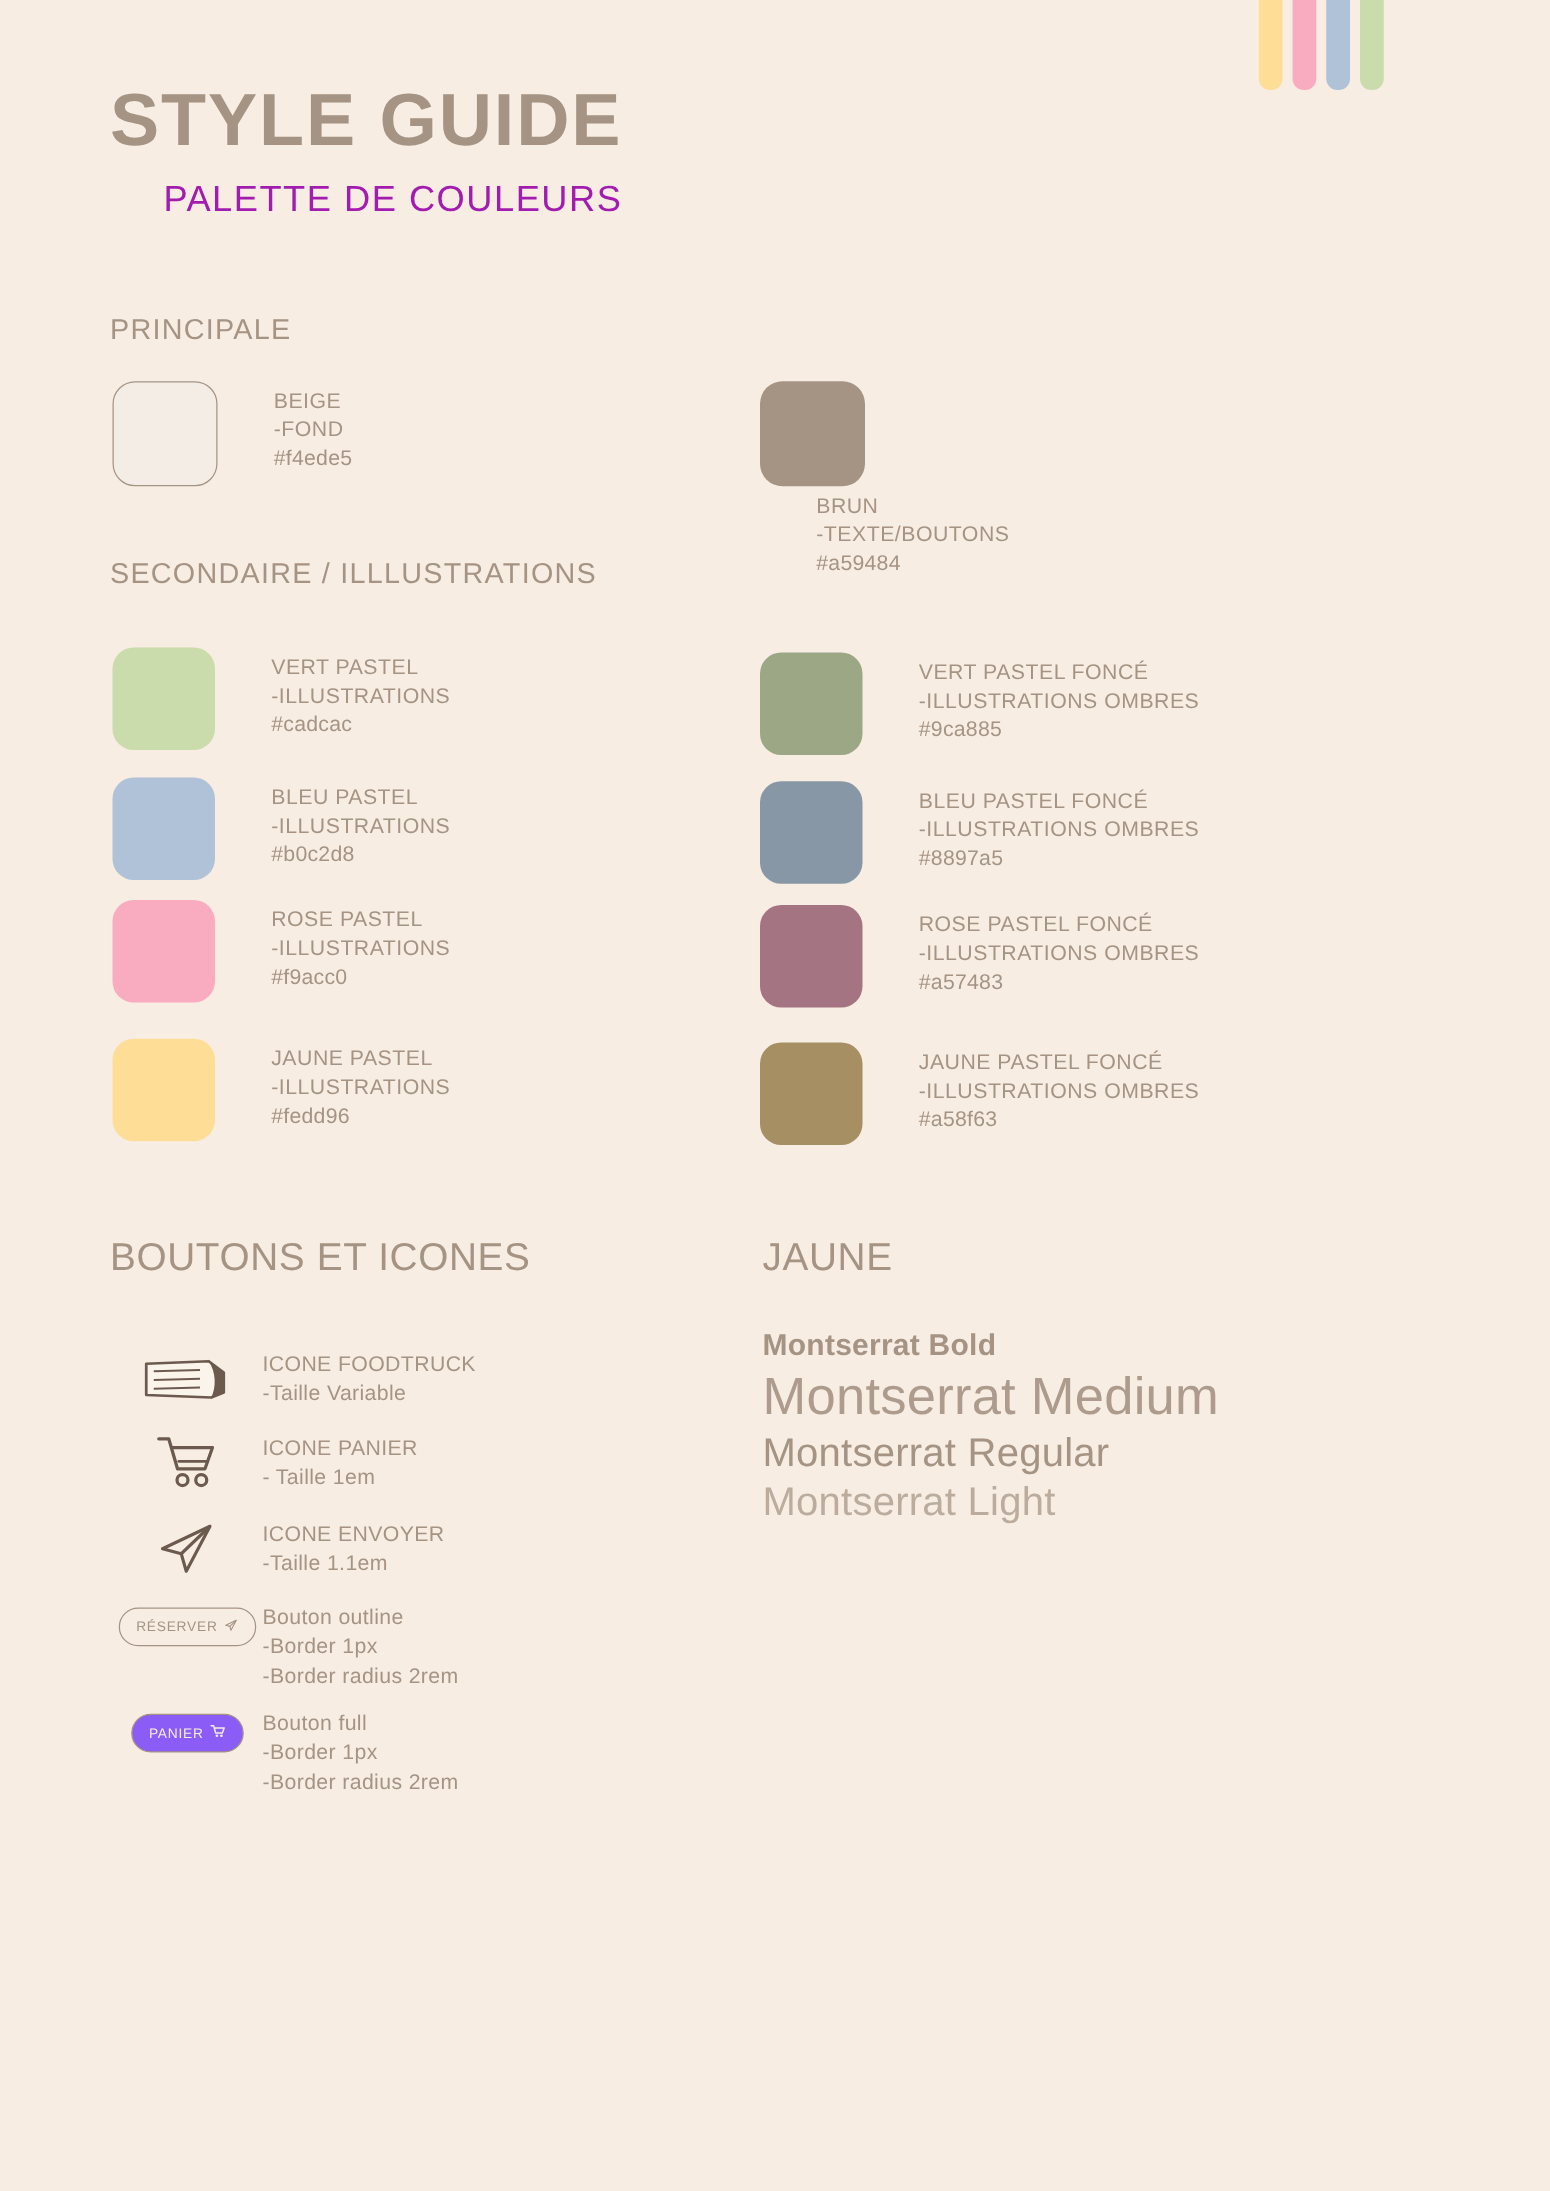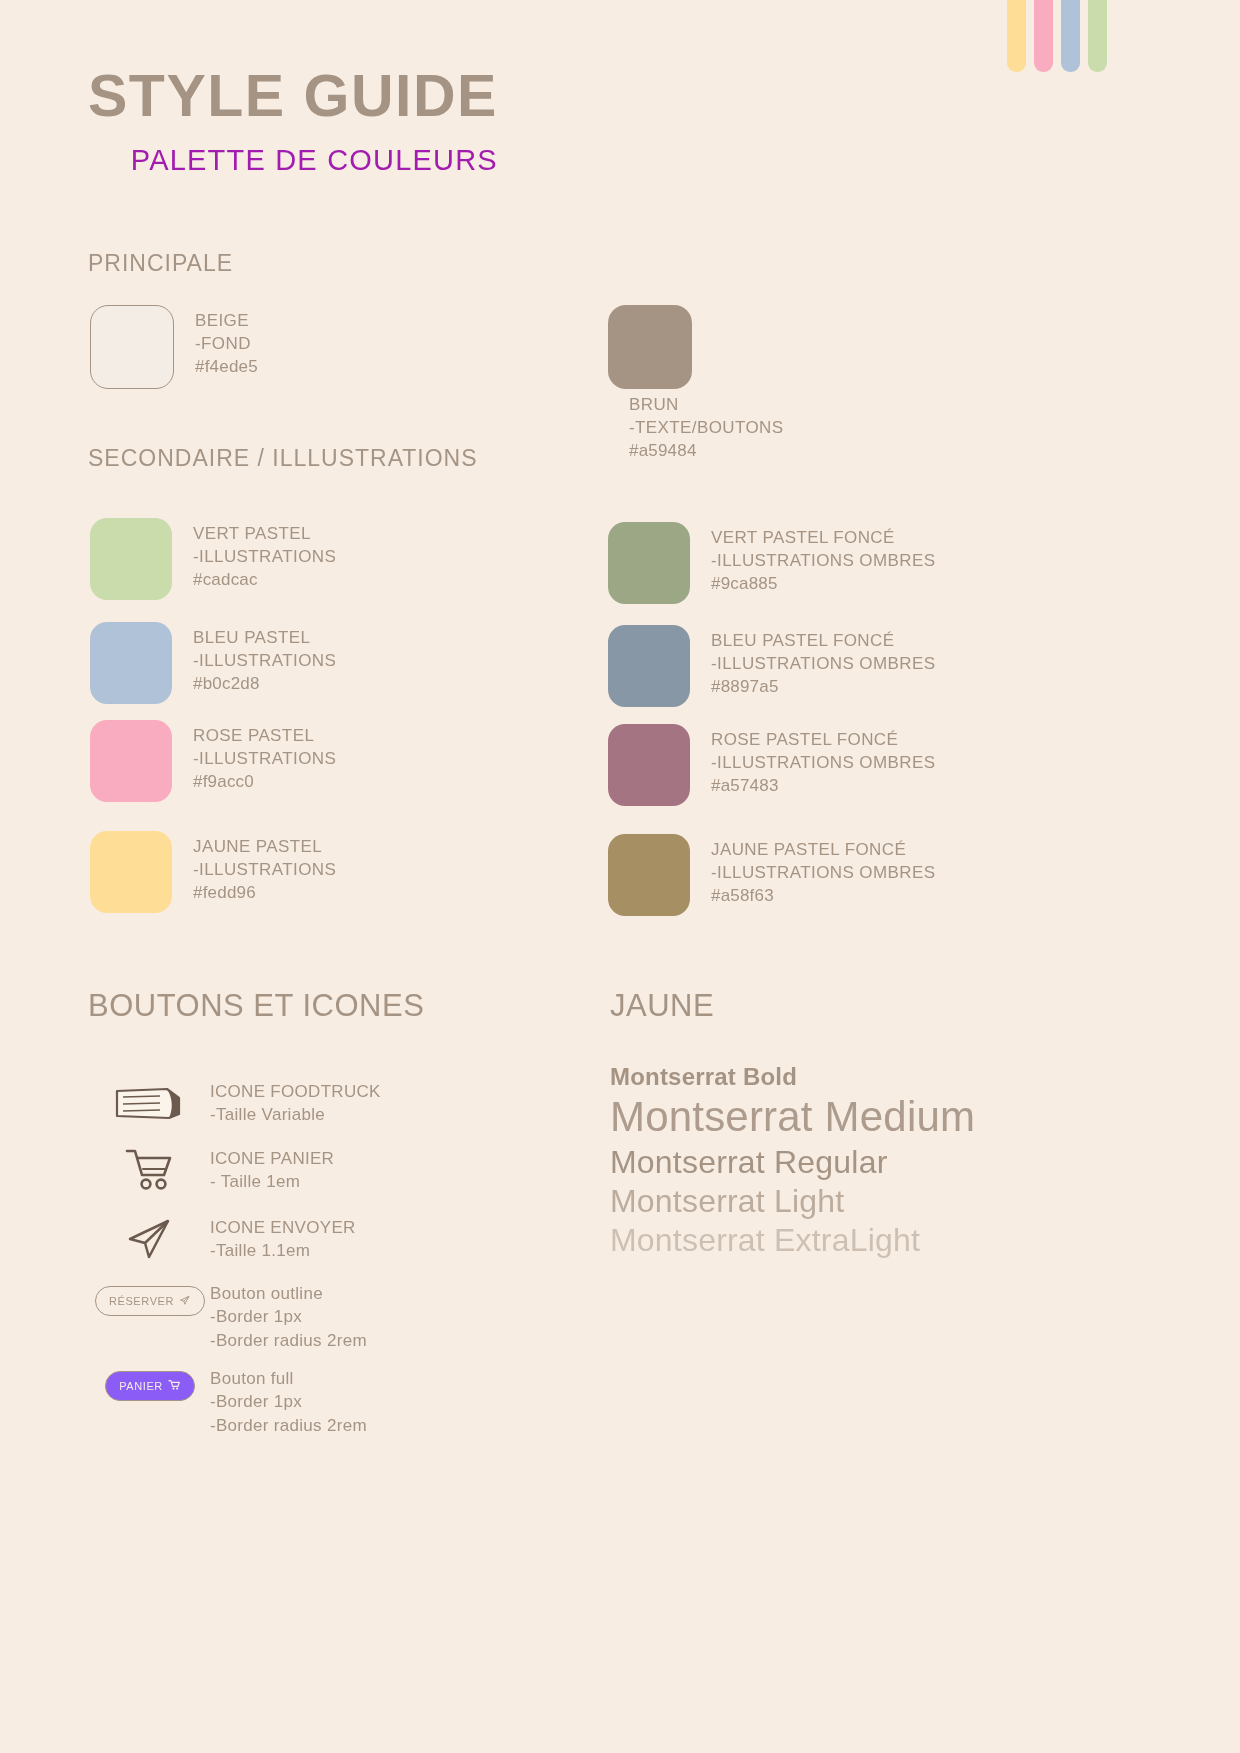--- a/index.html
+++ b/index.html
@@ -75,21 +75,21 @@
     width: 84px;
     height: 84px;
     border-radius: 18px;
     flex: 0 0 auto;
   }
   .swatch.outline {
     background: #f4ede5;
     border: 1px solid #a59484;
   }
   .swatch-info {
-    margin-left: 21px;
+    margin-left: 45px;
     color: #a59484;
     font-size: 17px;
     line-height: 1.36;
     letter-spacing: 0.4px;
     white-space: nowrap;
     padding-top: 4px;
   }
   .swatch-info .hexval { letter-spacing: 0.2px; }
 
   
@@ -381,14 +381,13 @@
   </div>
 </div>
 
 <div class="big-head" id="head-police">JAUNE</div>
 
 <div class="police-list">
   <div class="police-item pw-bold">Montserrat Bold</div>
   <div class="police-item pw-medium">Montserrat Medium</div>
   <div class="police-item pw-regular">Montserrat Regular</div>
   <div class="police-item pw-light">Montserrat Light</div>
-  <div class="police-item pw-extralight">Montserrat ExtraLight</div>
 </div>
 
 </body></html>

